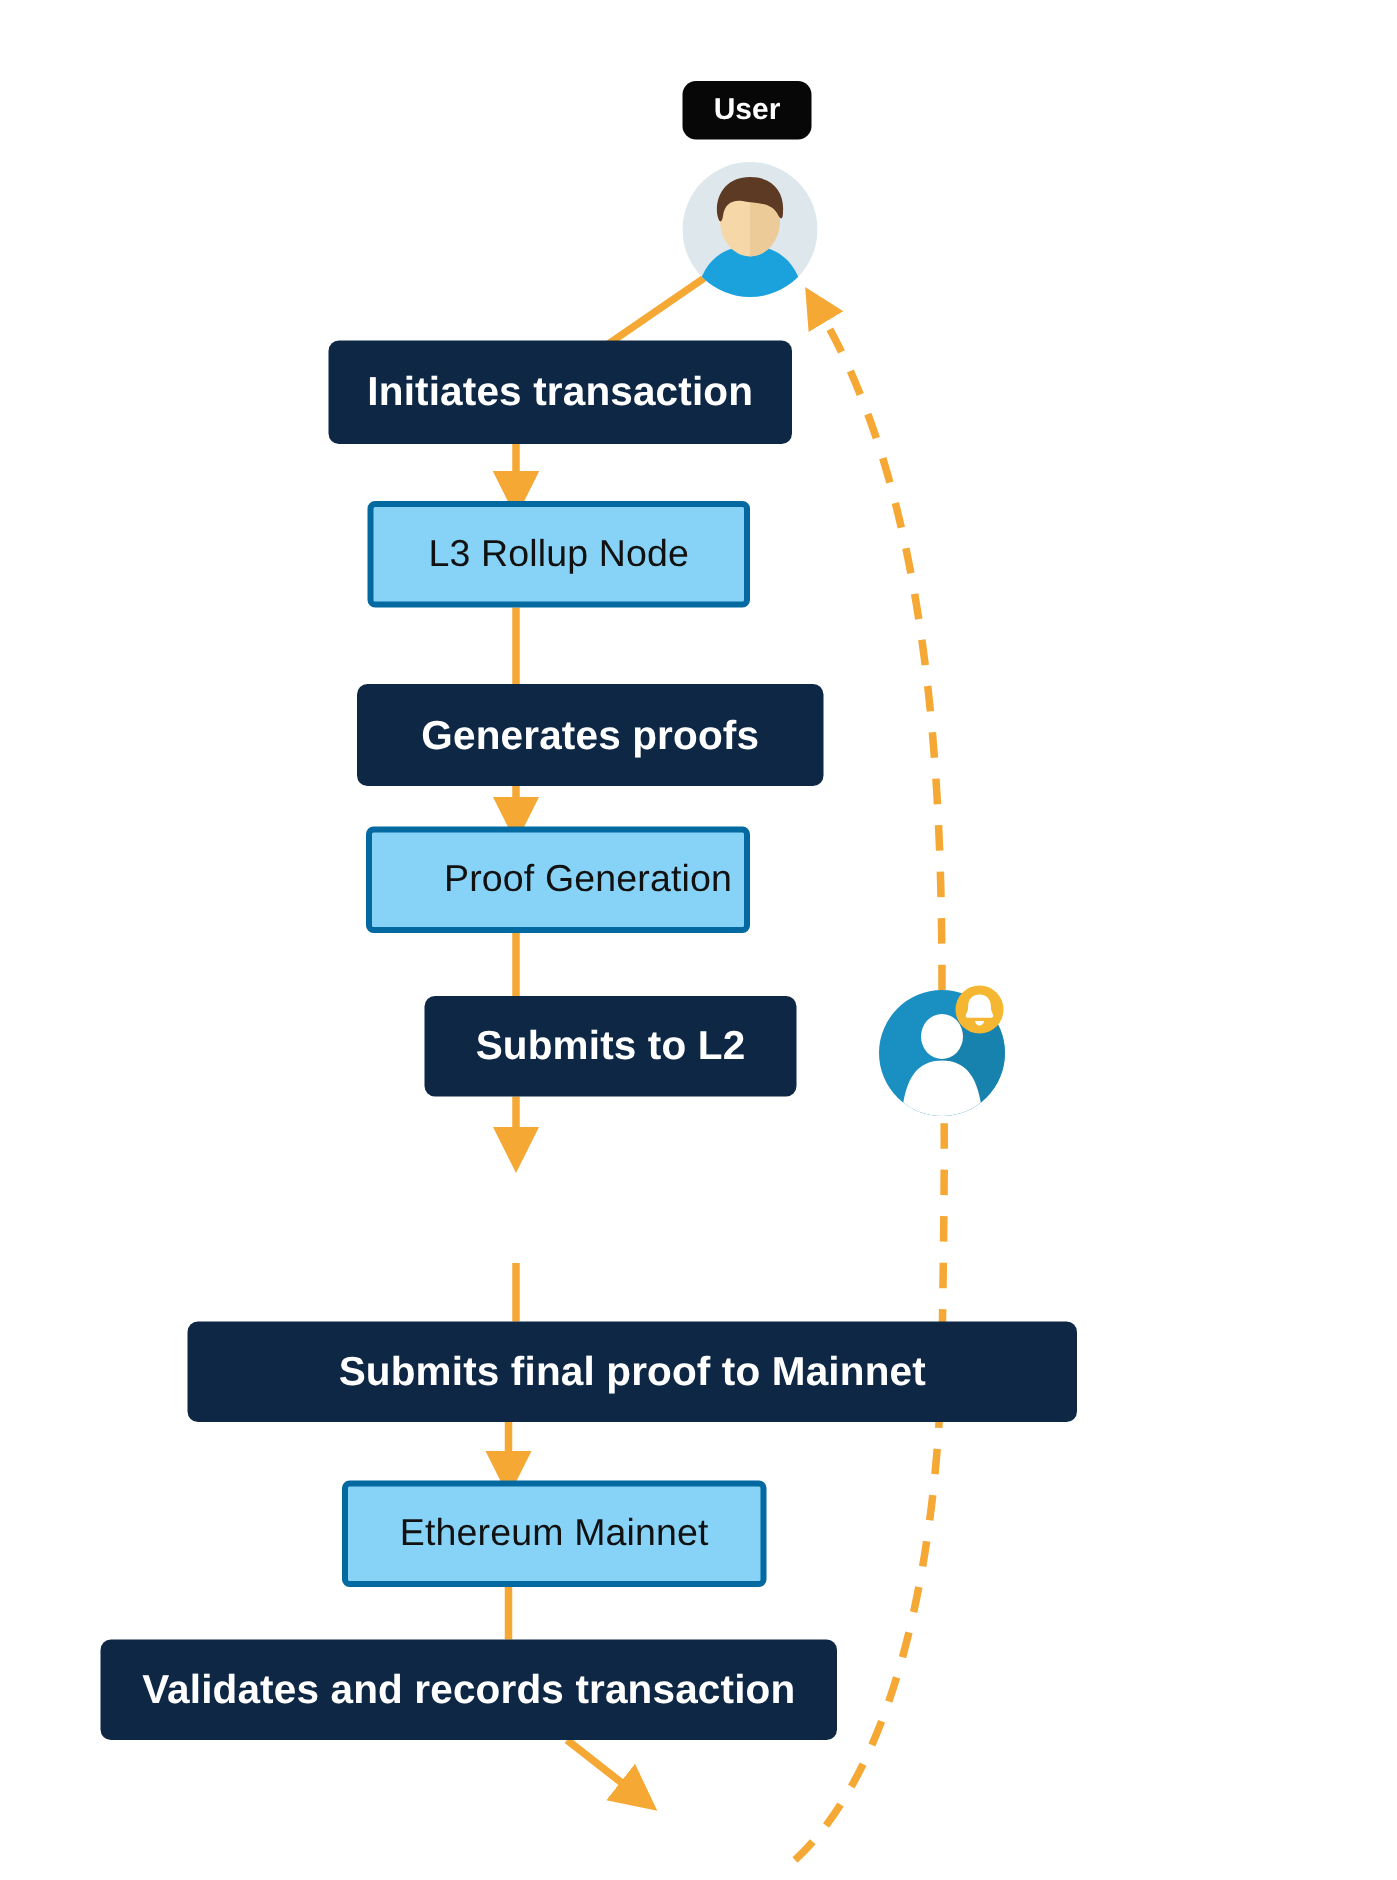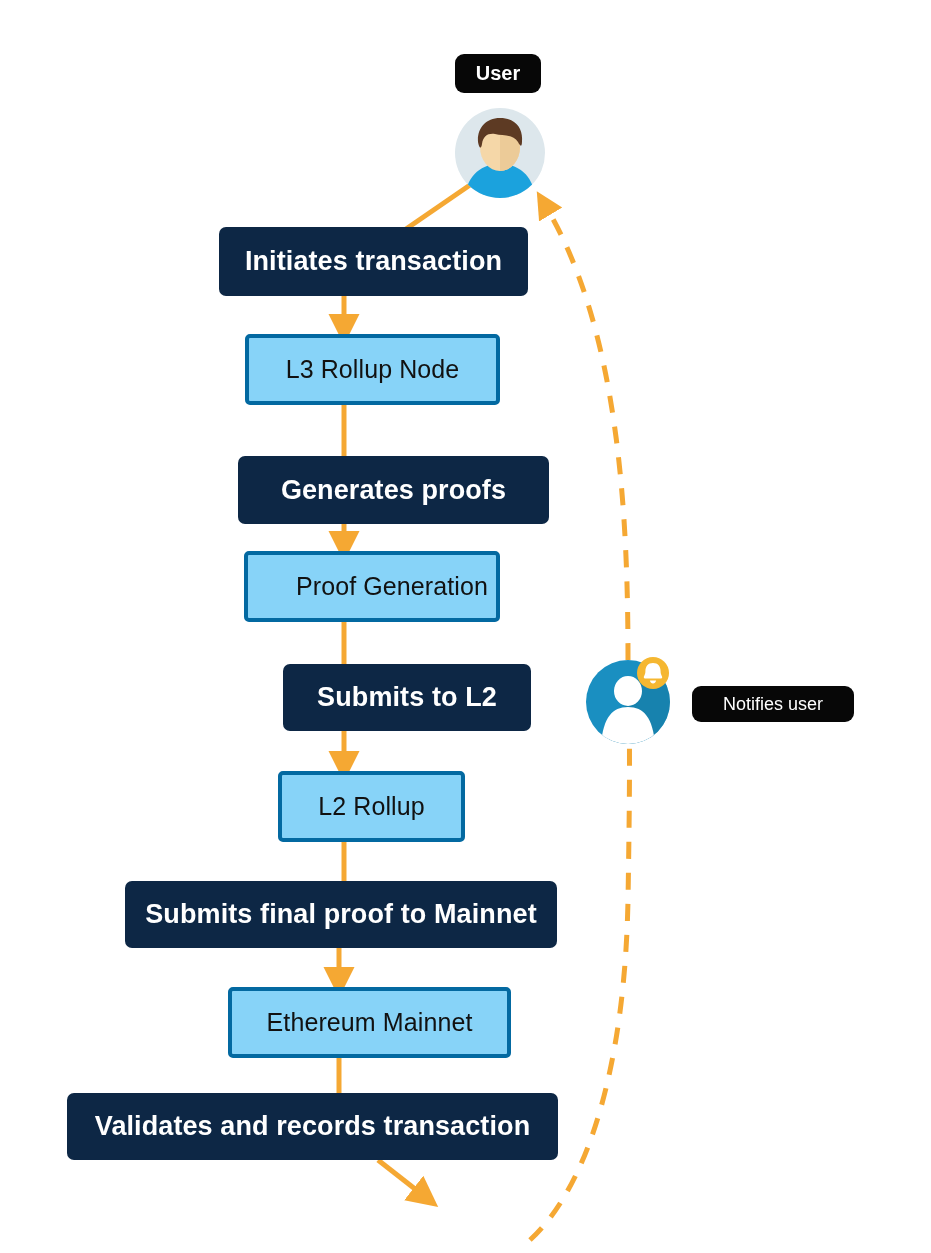--- a/index.html
+++ b/index.html
@@ -157,25 +157,22 @@
   </div>
 
   <div class="node entity" style="left:244px; top:551px; width:256px; height:71px;padding-left:40px;">
     <span>Proof Generation</span>
   </div>
 
   <div class="node action" style="left:243px; top:664px; width:248px; height:67px;margin-left:40px;">
     <span>Submits to L2</span>
   </div>
 
-  <div class="node entity" style="left:278px; top:771px; width:187px; height:71px;">
-    <span>L2 Rollup</span>
-  </div>
-
-  <div class="node action" style="left:125px; top:881px; width:432px; height:67px;">
+
+  <div class="node action" style="left:125px; top:881px; width:593px; height:67px;">
     <span>Submits final proof to Mainnet</span>
   </div>
 
   <div class="node action" style="left:67px; top:1093px; width:491px; height:67px;">
     <span>Validates and records transaction</span>
   </div>
 
   <div class="node entity" style="left:228px; top:987px; width:283px; height:71px;">
     <span>Ethereum Mainnet</span>
   </div>
@@ -196,17 +193,14 @@
       </g>
 
       <circle cx="68" cy="18" r="16" fill="#f5b731"></circle>
       <g fill="#ffffff">
         <path d="M68,8 c-5,0 -7.6,3.4 -7.6,8.2 0 3.6 -1.6,4.6 -1.6,6 0 0.8 0.7,1.3 1.7,1.3 h15 c1,0 1.7,-0.5 1.7,-1.3 0,-1.4 -1.6,-2.4 -1.6,-6 C 75.6,11.4 73,8 68,8 Z"></path>
         <path d="M64.9,25.6 c0.4,1.9 1.6,3 3.1,3 1.5,0 2.7,-1.1 3.1,-3 Z"></path>
       </g>
     </svg>
   </div>
 
-  <div class="pill" id="notify-pill" style="left:692px; top:686px; width:162px; height:36px;">
-    <span>Notifies user</span>
-  </div>
 
 </div>
 
 </body></html>

